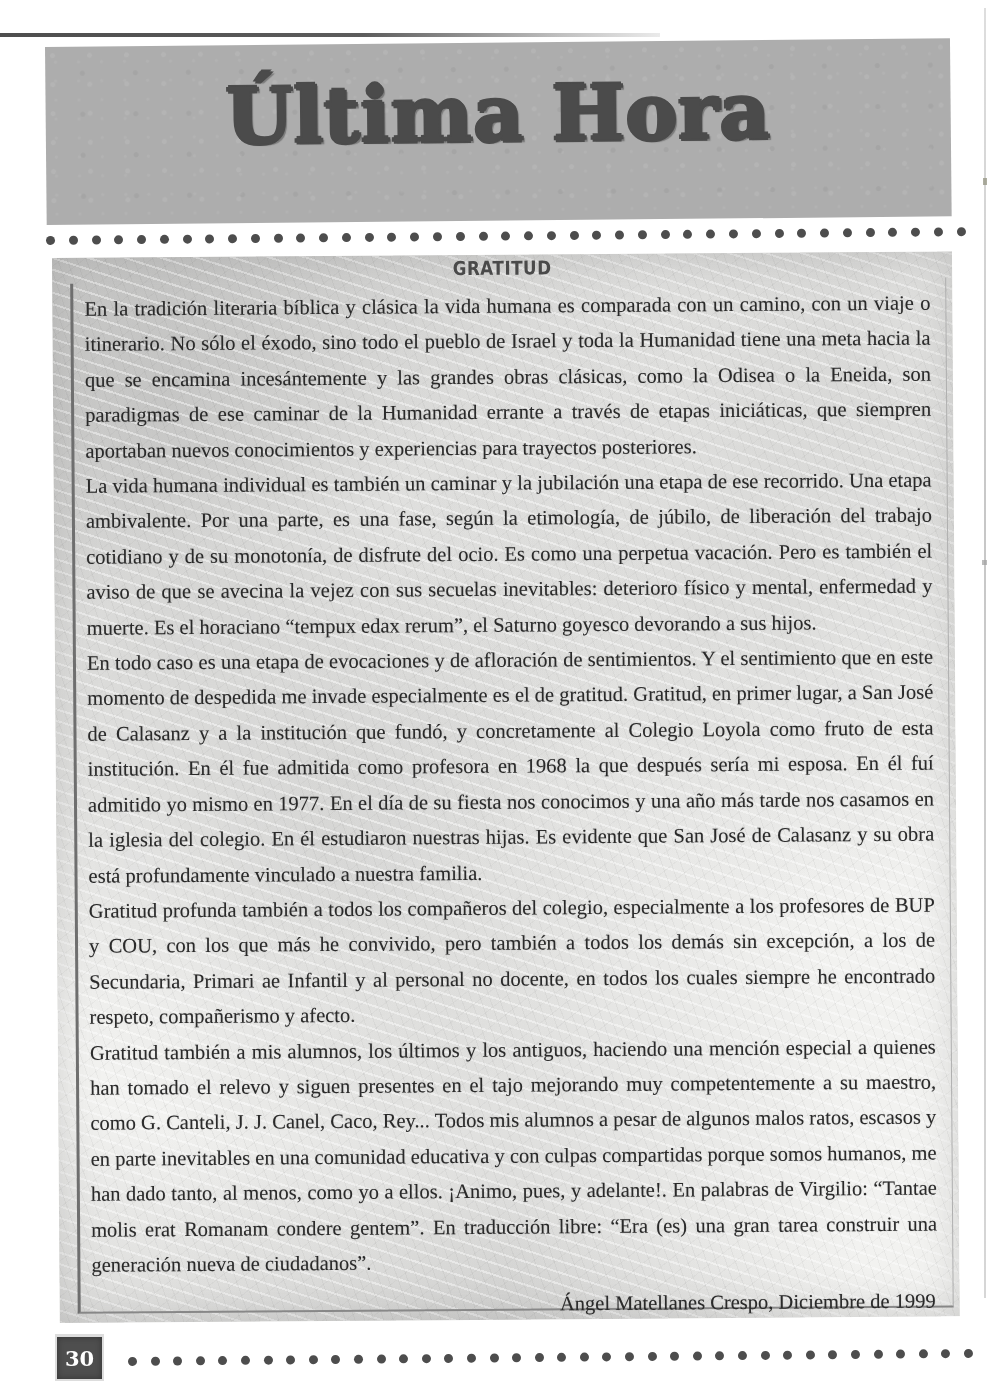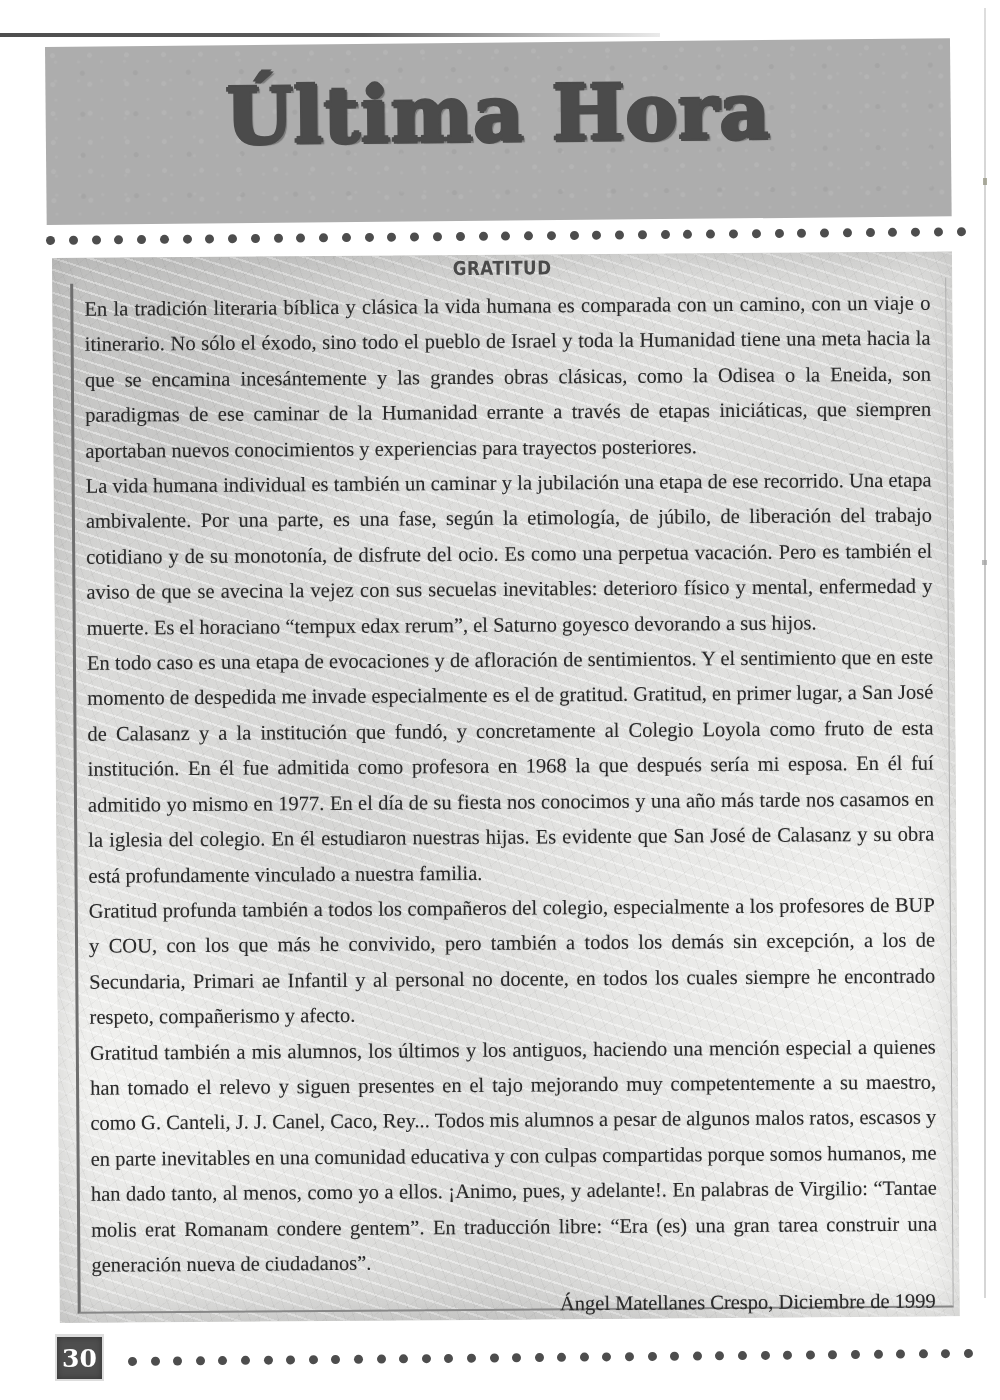--- a/index.html
+++ b/index.html
@@ -198,21 +198,21 @@
 
   
   .page-number {
     position: absolute;
     left: 57px; top: 1337px;
     width: 45px; height: 42px;
     background: #4e4e4e;
     color: #ffffff;
     font-family: "DejaVu Serif", serif;
     font-weight: 700;
-    font-size: 25px;
+    font-size: 21px;
     display: flex;
     align-items: center;
     justify-content: center;
     box-shadow: inset 0 0 6px rgba(0,0,0,.35);
   }
   .page-number-edge {
     position: absolute;
     left: 55px; top: 1334px;
     width: 49px; height: 47px;
     background: #9e9e9e;

